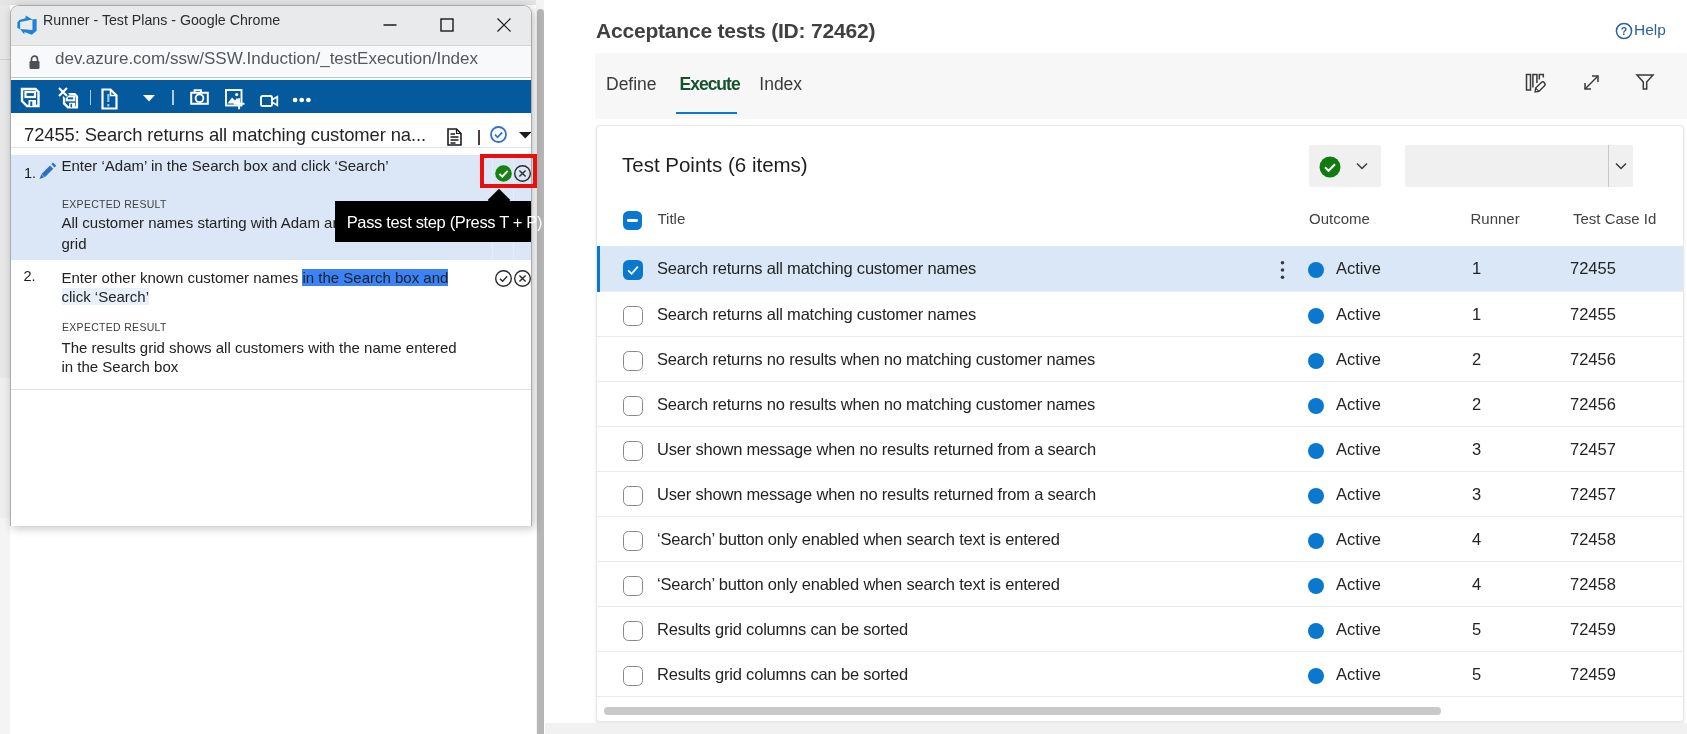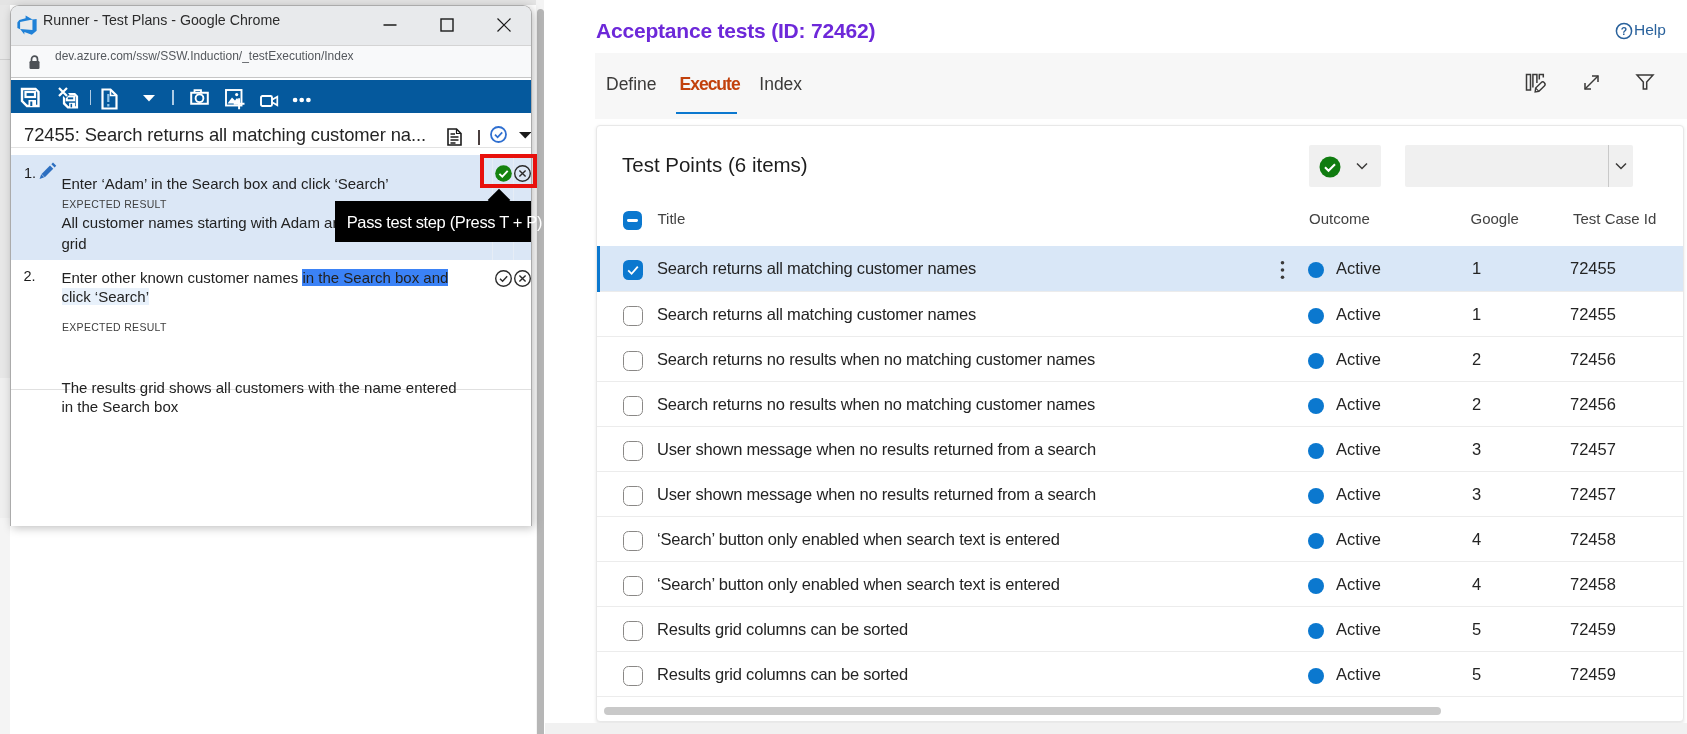--- a/index.html
+++ b/index.html
@@ -14,33 +14,33 @@
 <div class="abs" style="left:0;top:59px;width:10px;height:1px;background:#cfcfcf;"></div>
 <div class="abs" style="left:0;top:518px;width:10px;height:216px;background:#f4f4f4;"></div>
 <div class="abs" style="left:0;top:378px;width:10px;height:140px;background:#efefef;"></div>
 <div class="abs" style="left:0;top:0;width:536px;height:5px;background:#e4e4e4;"></div>
 
 <div class="abs" style="left:536px;top:0;width:8px;height:734px;background:#f4f4f4;"></div>
 <div class="abs" style="left:536.5px;top:9px;width:7px;height:725px;background:#b6b6b6;border-radius:4px 4px 0 0;"></div>
 
 <div class="abs" style="left:545px;top:0;width:1142px;height:734px;background:#fff;">
 
-  <div class="abs" style="left:51px;top:19px;font-size:21px;font-weight:700;color:#6d28d9;letter-spacing:-0.2px;">Acceptance tests (ID: 72462)</div>
+  <div class="abs" style="left:51px;top:19px;font-size:21px;font-weight:700;color:#404040;letter-spacing:-0.2px;">Acceptance tests (ID: 72462)</div>
 
   <div class="abs" style="left:1070px;top:21px;color:#2a629c;">
     <svg width="18" height="18" viewBox="0 0 18 18" style="position:absolute;left:0;top:1px;">
       <circle cx="9" cy="9" r="7.6" fill="none" stroke="#2a629c" stroke-width="1.5"></circle>
       <text x="9" y="12.6" font-size="10.5" font-weight="700" fill="#2a629c" text-anchor="middle" font-family="Liberation Sans">?</text>
     </svg>
     <span style="position:absolute;left:19px;top:0;font-size:15.5px;">Help</span>
   </div>
 
   <div class="abs" style="left:50px;top:53px;width:1101px;height:66px;background:#f7f7f7;">
     <div class="abs" style="left:11px;top:21px;font-size:17.5px;color:#3b3a39;">Define</div>
-    <div class="abs" style="left:84.5px;top:21px;font-size:17.5px;font-weight:700;letter-spacing:-1px;color:#c2410c;">Execute</div>
+    <div class="abs" style="left:84.5px;top:21px;font-size:17.5px;font-weight:700;letter-spacing:-1px;color:#14532d;">Execute</div>
     <div class="abs" style="left:164.3px;top:21px;font-size:17.5px;color:#3b3a39;">Index</div>
     <div class="abs" style="left:81px;top:58.5px;width:61px;height:2.5px;background:#0b78cf;"></div>
 
     <svg class="abs" style="left:930px;top:20px;" width="22" height="22" viewBox="0 0 22 22" fill="none" stroke="#3b3a39" stroke-width="1.5">
       <rect x="1.5" y="1.5" width="4" height="15.5"></rect>
       <path d="M7.9 14.5 V1.5 h4 V10"></path>
       <path d="M14.3 6.5 V1.5 h4 V4.5"></path>
       <g transform="translate(9.8,19.2) rotate(-45)">
         <path d="M0.5 0 L3.5 -2.3 H11.2 a2.3 2.3 0 0 1 0 4.6 H3.5 Z" fill="#fafafa" stroke="#3b3a39" stroke-width="1.4"></path>
         <path d="M3.5 -2.3 V2.3" stroke="#3b3a39" stroke-width="1.2"></path>
@@ -76,21 +76,21 @@
       <svg class="abs" style="left:209px;top:15px;" width="14" height="12" viewBox="0 0 14 12" fill="none" stroke="#3b3a39" stroke-width="1.5">
         <path d="M2 3.5 L7 8.5 L12 3.5"></path>
       </svg>
     </div>
 
     <div class="abs" style="left:26px;top:85px;width:19px;height:19px;background:#0b78cf;border-radius:5.5px;">
       <div class="abs" style="left:3.8px;top:8.2px;width:11.4px;height:2.7px;background:#fff;border-radius:1.4px;"></div>
     </div>
     <div class="abs" style="left:60.5px;top:83.5px;font-size:15px;color:#424242;">Title</div>
     <div class="abs" style="left:712px;top:83.5px;font-size:15px;color:#424242;">Outcome</div>
-    <div class="abs" style="left:873.5px;top:83.5px;font-size:15px;color:#424242;">Google</div>
+    <div class="abs" style="left:873.5px;top:83.5px;font-size:15px;color:#424242;">Runner</div>
     <div class="abs" style="left:976px;top:83.5px;font-size:15px;color:#424242;">Test Case Id</div>
 
     <div id="rows" class="abs" style="left:0;top:120px;width:1086px;">
         <div style="position:relative;width:1086px;height:46px;background:#d9e7f7;border-bottom:1px solid #ececec;">
           <div style="position:absolute;left:0;top:0;width:2.5px;height:46px;background:#0b78cf;"></div>
           <div style="position:absolute;left:26px;top:13.5px;width:20px;height:20px;background:#0b78cf;border-radius:5.5px;"><svg width="20" height="20" viewBox="0 0 20 20">
               <path d="M5.2 10.4 L8.6 13.8 L14.8 6.6" stroke="#fff" stroke-width="1.8" fill="none"></path>
             </svg></div>
           <svg style="position:absolute;left:682px;top:13px;" width="8" height="22" viewBox="0 0 8 22" fill="#3b3a39">
             <circle cx="3.5" cy="3.7" r="1.8"></circle>
@@ -201,21 +201,21 @@
     <svg class="abs" style="left:486px;top:12px;" width="14" height="14" viewBox="0 0 14 14">
         <path d="M0.5 0.5 L13.5 13.5 M13.5 0.5 L0.5 13.5" stroke="#1b1b1b" stroke-width="1.2" fill="none"></path>
       </svg>
   </div>
 
   <div class="abs" style="left:0;top:39px;width:520px;height:33px;background:#f8f9fa;border-top:1px solid #d4d4d4;border-bottom:1px solid #c6c6c6;">
     <svg class="abs" style="left:17px;top:9px;" width="13" height="15" viewBox="0 0 13 15">
       <rect x="1.5" y="6" width="10" height="8" rx="1.2" fill="#4d5156"></rect>
       <path d="M3.5 6 V4.2 a3 3 0 0 1 6 0 V6" fill="none" stroke="#4d5156" stroke-width="1.7"></path>
     </svg>
-    <div class="abs" style="left:44px;top:3px;font-size:12px;color:#54585d;">dev.azure.com/ssw/SSW.Induction/_testExecution/Index</div>
+    <div class="abs" style="left:44px;top:3px;font-size:17px;color:#54585d;">dev.azure.com/ssw/SSW.Induction/_testExecution/Index</div>
   </div>
 
   <div class="abs" style="left:0;top:74px;width:520px;height:33px;background:#05599d;">
 
     <svg class="abs" style="left:8.5px;top:7px;" width="20" height="21" viewBox="0 0 20 21" fill="none">
       <path d="M2 2 H15.5 L18.5 5 V19 H7 L2 14 V2 Z" stroke="#fff" stroke-width="2.4"></path>
       <rect x="5.5" y="5" width="9.5" height="5" stroke="#fff" stroke-width="2.2"></rect>
       <path d="M8.5 13 H16 V19 H8.5 Z" fill="#fff"></path>
       <rect x="10.3" y="14.5" width="2" height="4.5" fill="#05599d"></rect>
     </svg>
@@ -290,39 +290,39 @@
 
   <div class="abs" style="left:0;top:149px;width:520px;height:104.5px;background:#dbe7f6;">
     <div class="abs" style="left:481px;top:0;width:1px;height:104.5px;background:#e6edf6;"></div>
     <div class="abs" style="left:502.3px;top:0;width:1px;height:104.5px;background:#e6edf6;"></div>
     <div class="abs" style="left:13px;top:9.5px;font-size:14.5px;color:#1b1b1b;">1.</div>
     <svg class="abs" style="left:27.8px;top:6px;" width="19" height="19" viewBox="0 0 19 19">
       <path d="M0.6 18 L2.2 13.2 L5.3 16.3 Z" fill="#2d6fc0"></path>
       <path d="M4.2 14.6 L12.6 6.2" stroke="#2d6fc0" stroke-width="4.6"></path>
       <path d="M14 4.8 L15.6 3.2" stroke="#2d6fc0" stroke-width="4.6"></path>
     </svg>
-    <div class="abs" style="left:50.5px;top:20px;font-size:15px;color:#222;">Enter ‘Adam’ in the Search box and click ‘Search’</div>
+    <div class="abs" style="left:50.5px;top:2px;font-size:15px;color:#222;">Enter ‘Adam’ in the Search box and click ‘Search’</div>
     <div class="abs" style="left:51px;top:43px;font-size:10.5px;color:#404040;letter-spacing:0.3px;">EXPECTED RESULT</div>
     <div class="abs" style="left:50.5px;top:57px;font-size:15px;color:#222;line-height:21px;white-space:nowrap;">All customer names starting with Adam are shown in the<br>grid</div>
 
     <svg class="abs" style="left:483.5px;top:9.8px;" width="17" height="17" viewBox="0 0 17 17">
       <circle cx="8.5" cy="8.5" r="8.3" fill="#15830f"></circle>
       <path d="M4.4 8.8 L7.3 11.7 L12.7 5.8" stroke="#fff" stroke-width="1.9" fill="none"></path>
     </svg>
     <svg class="abs" style="left:503px;top:9.8px;" width="17" height="17" viewBox="0 0 17 17" fill="none">
       <circle cx="8.5" cy="8.5" r="7.8" stroke="#2b2b2b" stroke-width="1.4"></circle>
       <path d="M5.4 5.4 L11.6 11.6 M11.6 5.4 L5.4 11.6" stroke="#2b2b2b" stroke-width="1.4"></path>
     </svg>
   </div>
 
   <div class="abs" style="left:0;top:253.5px;width:520px;height:130px;background:#fff;border-bottom:1px solid #e0e0e0;">
     <div class="abs" style="left:12.5px;top:8.5px;font-size:14.5px;color:#1b1b1b;">2.</div>
     <div class="abs" style="left:50.5px;top:8px;font-size:15px;color:#222;line-height:19.5px;">Enter other known customer names <span style="background:#3b82f6;">in the Search box and</span><br><span style="background:#e8f1fb;">click ‘Search’</span></div>
     <div class="abs" style="left:51px;top:61.5px;font-size:10.5px;color:#404040;letter-spacing:0.3px;">EXPECTED RESULT</div>
-    <div class="abs" style="left:50.5px;top:78px;font-size:15px;color:#222;line-height:19.5px;margin-top:40px;">The results grid shows all customers with the name entered<br>in the Search box</div>
+    <div class="abs" style="left:50.5px;top:78px;font-size:15px;color:#222;line-height:19.5px;">The results grid shows all customers with the name entered<br>in the Search box</div>
     <svg class="abs" style="left:484px;top:10px;" width="17" height="17" viewBox="0 0 17 17" fill="none">
       <circle cx="8.5" cy="8.5" r="7.8" stroke="#2b2b2b" stroke-width="1.4"></circle>
       <path d="M5 8.7 L7.6 11.3 L12.2 6.3" stroke="#2b2b2b" stroke-width="1.4"></path>
     </svg>
     <svg class="abs" style="left:503px;top:10px;" width="17" height="17" viewBox="0 0 17 17" fill="none">
       <circle cx="8.5" cy="8.5" r="7.8" stroke="#2b2b2b" stroke-width="1.4"></circle>
       <path d="M5.4 5.4 L11.6 11.6 M11.6 5.4 L5.4 11.6" stroke="#2b2b2b" stroke-width="1.4"></path>
     </svg>
   </div>
 </div>

